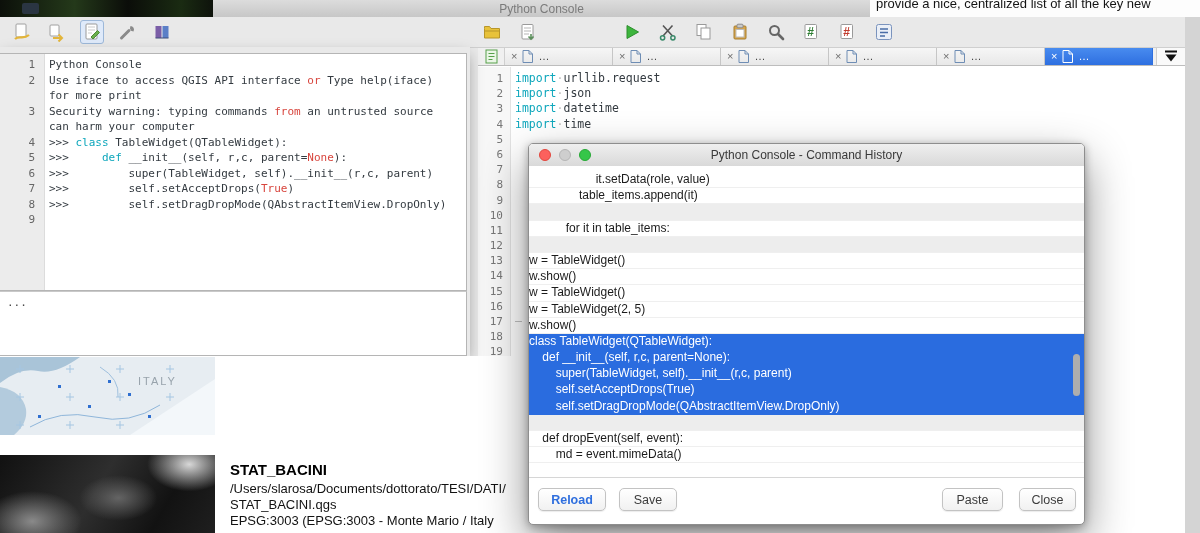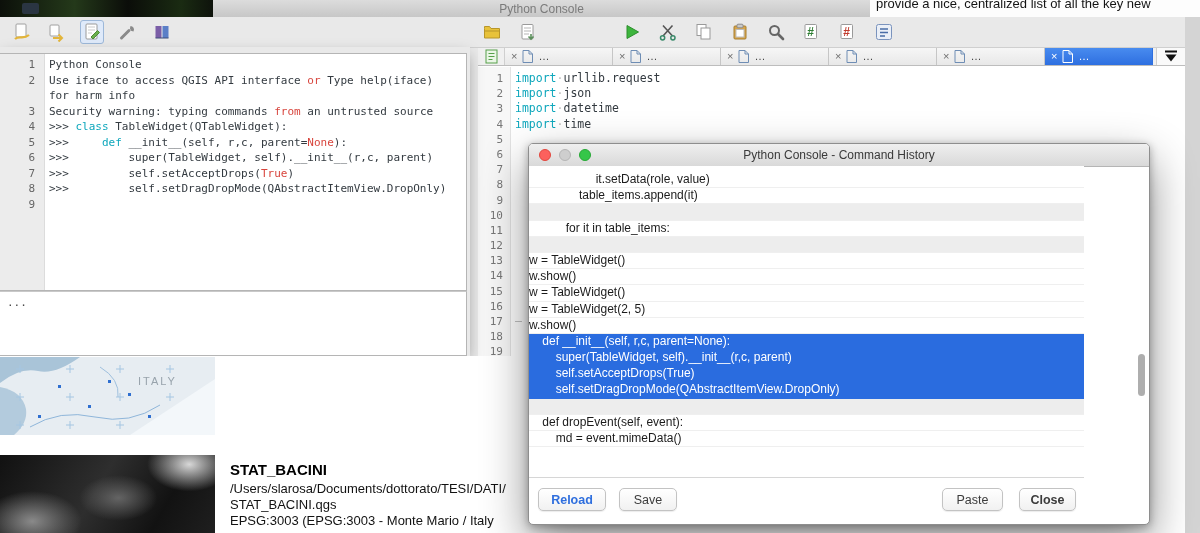--- a/index.html
+++ b/index.html
@@ -76,21 +76,21 @@
     background:
       radial-gradient(70px 45px at 88% 12%, #d8d8d8, rgba(60,60,60,0) 60%),
       radial-gradient(90px 55px at 15% 85%, #8a8a8a, rgba(40,40,40,0) 55%),
       radial-gradient(60px 35px at 55% 55%, #646464, rgba(30,30,30,0) 65%),
       linear-gradient(120deg,#111,#2e2e2e 45%,#121212 75%,#1f1f1f);}
   .proj-info{position:absolute;left:230px;top:105px;width:315px;}
   .proj-title{font-size:15px;font-weight:bold;color:#000;margin-bottom:3px;}
   .proj-line{font-size:13px;color:#121212;line-height:16px;}
 
   
-  .dialog{position:absolute;left:528px;top:143px;width:622px;height:382px;background:#fff;
+  .dialog{position:absolute;left:528px;top:143px;width:557px;height:382px;background:#fff;
     border:1px solid #8e8e8e;border-radius:5px;box-sizing:border-box;overflow:hidden;z-index:50;
     box-shadow:0 18px 45px rgba(0,0,0,.45),0 2px 8px rgba(0,0,0,.3);}
   .dlg-title{height:22px;background:linear-gradient(#efefef,#d9d9d9);border-bottom:1px solid #b5b5b5;
     position:relative;display:flex;align-items:center;justify-content:center;font-size:12px;color:#3a3a3a;}
   .tl{position:absolute;top:5px;width:12px;height:12px;border-radius:50%;box-sizing:border-box;}
   .tl.red{left:10px;background:#fc615d;border:1px solid #e2463d;}
   .tl.min{left:30px;background:#cecece;border:1px solid #b5b5b5;}
   .tl.green{left:50px;background:#35c649;border:1px solid #26a835;}
   .dlg-list{position:absolute;left:0;top:22px;width:555px;height:312px;overflow:hidden;
     border-bottom:1px solid #d6d6d6;padding-top:6px;box-sizing:border-box;background:#fff;}
@@ -98,21 +98,21 @@
     border-bottom:1px solid #efefef;}
   .hrow.empty{background:#ededed;}
   .hrow.sel{background:#2a6cdf;color:#fff;border-bottom-color:#2a6cdf;}
   .dlg-scroll{position:absolute;right:4px;top:210px;width:7px;height:42px;border-radius:4px;background:#aeaeae;}
   .btn{position:absolute;bottom:13px;height:21px;border:1px solid #c3c3c3;border-radius:5px;
     background:linear-gradient(#fff,#f1f1f1);font-size:12.5px;color:#3c3c3c;
     display:flex;align-items:center;justify-content:center;box-shadow:0 1px 1px rgba(0,0,0,.08);}
   .btn.reload{left:9px;width:66px;color:#2f6fde;font-weight:bold;}
   .btn.save{left:90px;width:56px;}
   .btn.paste{left:413px;width:59px;}
-  .btn.close{left:490px;width:55px;font-weight:bold;}
+  .btn.close{left:490px;width:55px;}
 
   .right-strip{position:absolute;left:1185px;top:17px;width:15px;height:516px;background:#d4d4d4;}
 </style>
 </head>
 <body>
 
 <div class="screen">
 
   <div class="desk-dark">
     <div class="desk-win"></div>
@@ -235,25 +235,29 @@
           <div class="crow">
             <span class="ln">1</span>
             <span class="ct"><span class="c-d">Python Console</span></span>
           </div>
           <div class="crow">
             <span class="ln">2</span>
             <span class="ct"><span class="c-d">Use iface to access QGIS API interface </span><span class="c-r">or</span><span class="c-d"> Type help(iface)</span></span>
           </div>
           <div class="crow">
             <span class="ln"></span>
-            <span class="ct"><span class="c-d">for harm info</span></span>
+            <span class="ct"><span class="c-d">for more print</span></span>
           </div>
           <div class="crow">
             <span class="ln">3</span>
             <span class="ct"><span class="c-d">Security warning: typing commands </span><span class="c-r">from</span><span class="c-d"> an untrusted source</span></span>
+          </div>
+          <div class="crow">
+            <span class="ln"></span>
+            <span class="ct"><span class="c-d">can harm your computer</span></span>
           </div>
           <div class="crow">
             <span class="ln">4</span>
             <span class="ct"><span class="c-d">&gt;&gt;&gt; </span><span class="c-k">class</span><span class="c-d"> TableWidget(QTableWidget):</span></span>
           </div>
           <div class="crow">
             <span class="ln">5</span>
             <span class="ct"><span class="c-d">&gt;&gt;&gt; </span><span class="c-d">    </span><span class="c-k">def</span><span class="c-d"> __init__(self, r,c, parent=</span><span class="c-r">None</span><span class="c-d">):</span></span>
           </div>
           <div class="crow">
@@ -494,20 +498,21 @@
         <div class="hrow">                    it.setData(role, value)</div>
         <div class="hrow">               table_items.append(it)</div>
         <div class="hrow empty"></div>
         <div class="hrow">           for it in table_items:</div>
         <div class="hrow empty"></div>
         <div class="hrow">w = TableWidget()</div>
         <div class="hrow">w.show()</div>
         <div class="hrow">w = TableWidget()</div>
         <div class="hrow">w = TableWidget(2, 5)</div>
         <div class="hrow">w.show()</div>
+        <div class="hrow sel">class TableWidget(QTableWidget):</div>
         <div class="hrow sel">    def __init__(self, r,c, parent=None):</div>
         <div class="hrow sel">        super(TableWidget, self).__init__(r,c, parent)</div>
         <div class="hrow sel">        self.setAcceptDrops(True)</div>
         <div class="hrow sel">        self.setDragDropMode(QAbstractItemView.DropOnly)</div>
         <div class="hrow empty"></div>
         <div class="hrow">    def dropEvent(self, event):</div>
         <div class="hrow">        md = event.mimeData()</div>
       </div>
     <div class="dlg-scroll"></div>
     <div class="btn reload">Reload</div>

